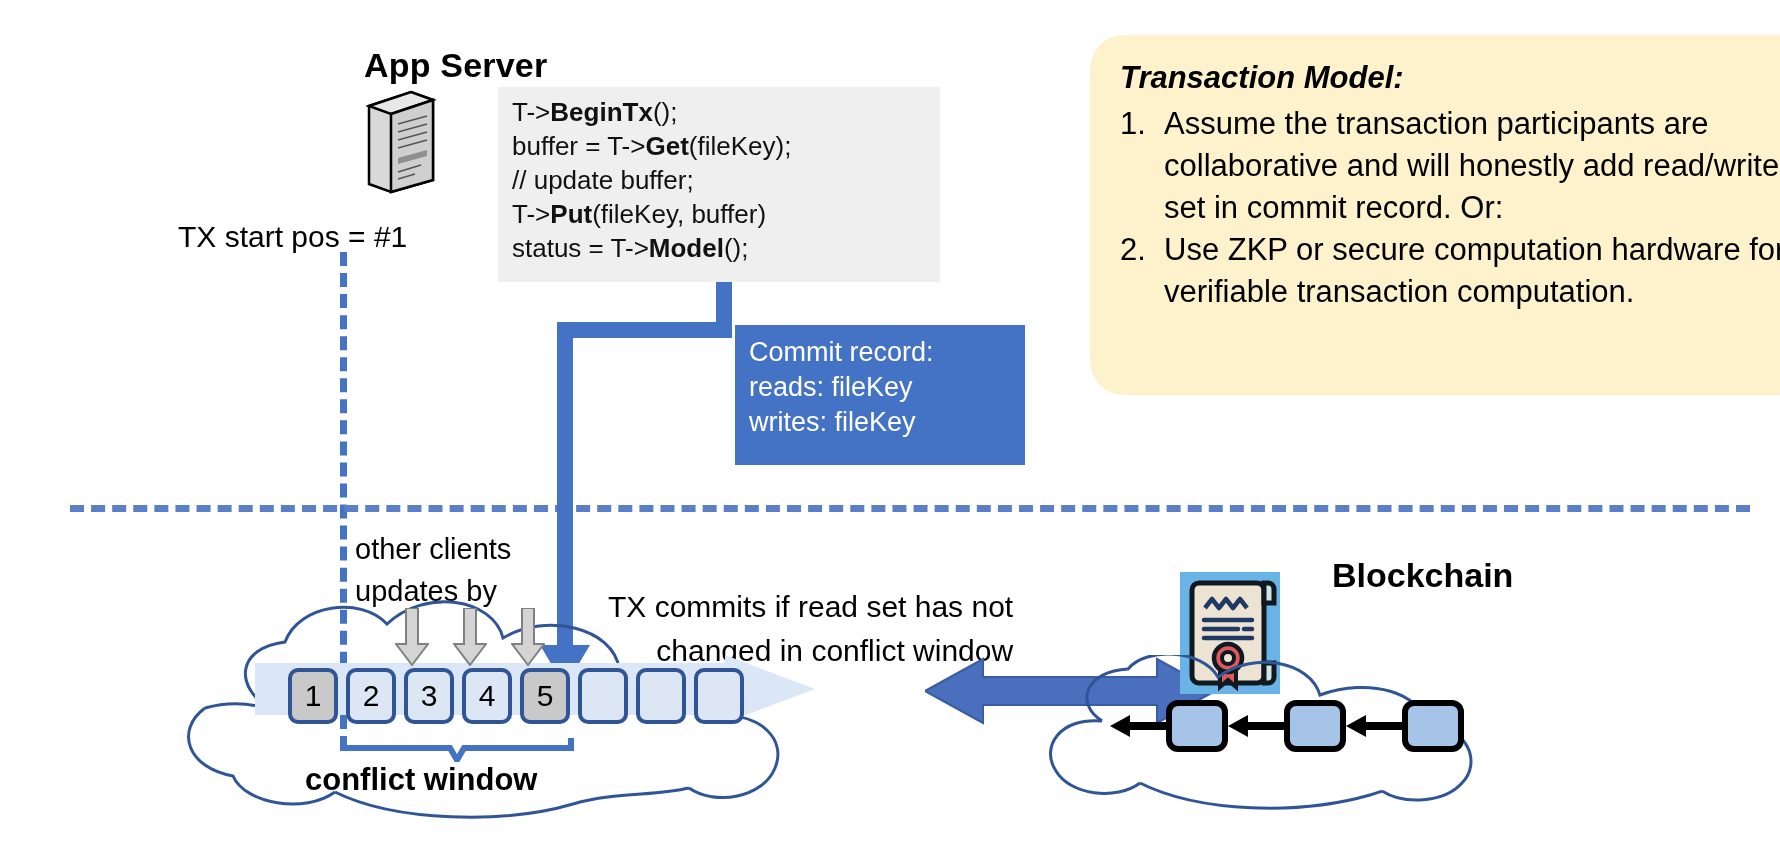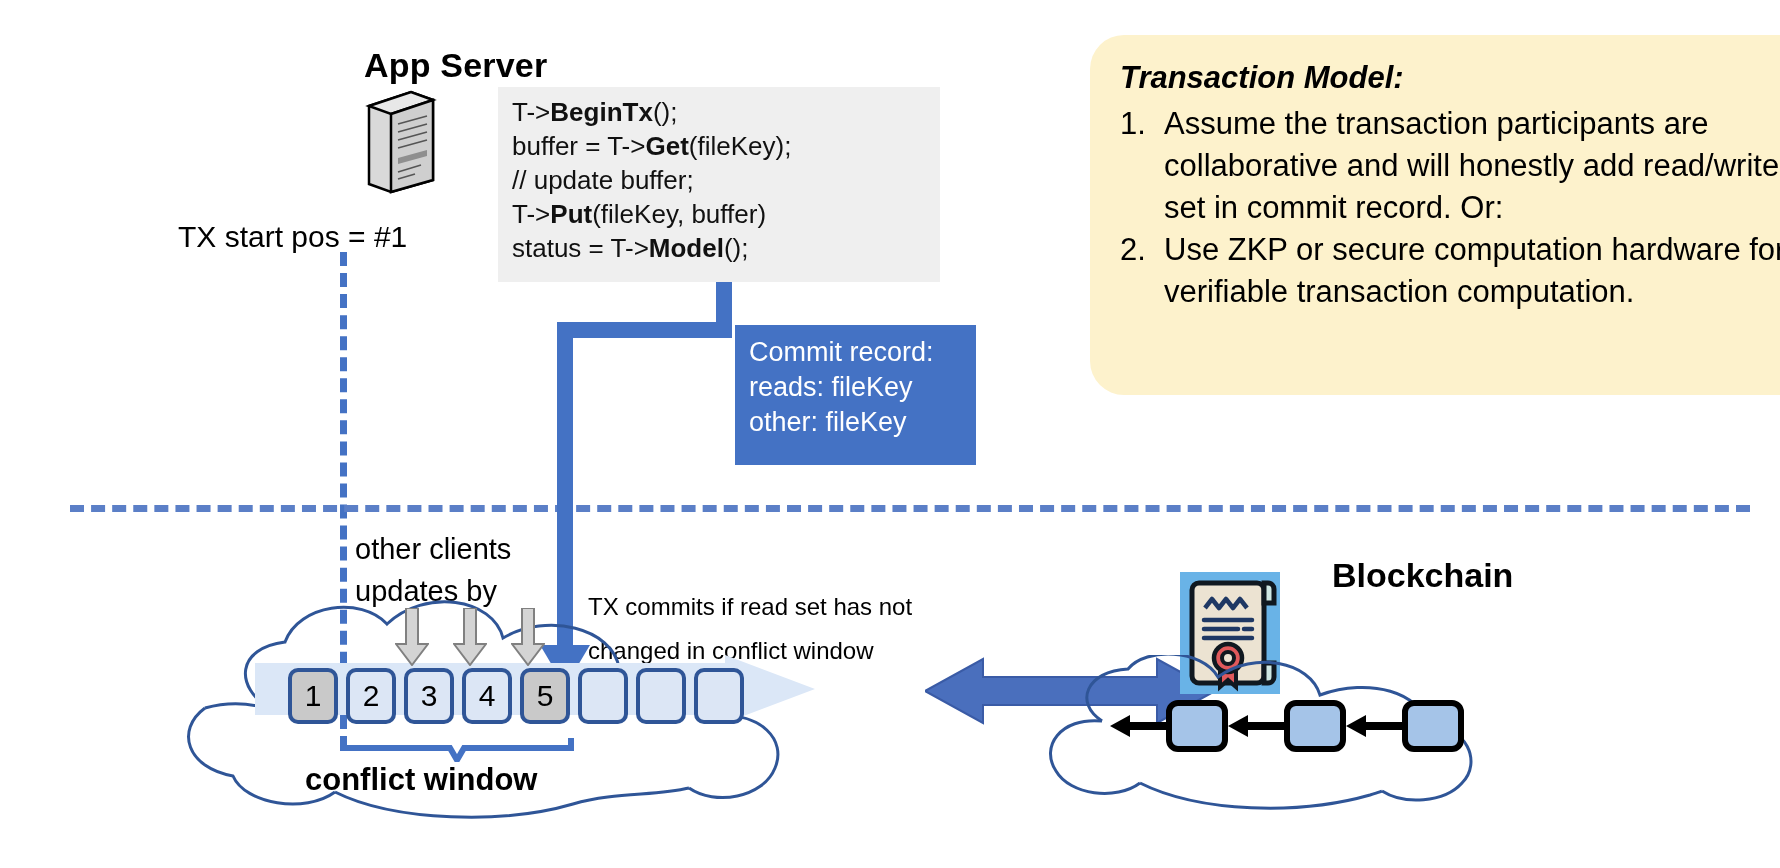--- a/index.html
+++ b/index.html
@@ -23,21 +23,21 @@
   #tx-start-label{left:178px;top:220px;font-size:30px;}
 
   
   #tx-start-dash{left:340px;top:252px;width:0;height:498px;
                  border-left:7px dashed #4472c4;}
 
   
   #hsep{left:70px;top:505px;width:1680px;height:0;border-top:7px dashed #5b7fc7;}
 
   
-  #commit-record{left:735px;top:325px;width:241px;height:140px;background:#4472c4;
+  #commit-record{left:735px;top:325px;width:290px;height:140px;background:#4472c4;
                  padding:10px 14px;box-sizing:border-box;}
   #commit-record .cr{font-size:27px;line-height:35px;color:#fff;white-space:nowrap;}
 
   
   #elbow-v1{left:716px;top:282px;width:16px;height:55px;background:#4472c4;}
   #elbow-h1{left:557px;top:322px;width:175px;height:16px;background:#4472c4;}
   #elbow-v2{left:557px;top:322px;width:16px;height:340px;background:#4472c4;}
   #elbow-arrowhead{left:540px;top:645px;width:0;height:0;
                    border-left:25px solid transparent;border-right:25px solid transparent;
                    border-top:42px solid #4472c4;}
@@ -48,21 +48,21 @@
   #tx-model-title{font-size:31px;font-style:italic;font-weight:bold;line-height:42px;}
   #tx-model-card ol{margin:4px 0 0 0;padding:0 0 0 0;list-style:none;}
   #tx-model-card li{display:flex;font-size:31px;line-height:42px;}
   #tx-model-card li .num{width:44px;flex:0 0 44px;}
   #tx-model-card li .txt{flex:1;}
 
   
   #updates-label{left:355px;top:528px;font-size:29px;line-height:42px;}
 
   
-  #tx-commits-label{left:588px;top:585px;font-size:24px;line-height:44px;}
+  #tx-commits-label{left:608px;top:585px;font-size:30px;line-height:44px;text-align:right;}
 
   
   #ledger-cloud{left:175px;top:590px;width:660px;height:235px;}
 
   
   #ledger-band{left:255px;top:655px;width:560px;height:68px;}
 
   
   #ledger-blocks{left:288px;top:668px;display:flex;gap:8px;}
   .lblock{width:50px;height:56px;border:4px solid #2f5597;border-radius:10px;
@@ -132,21 +132,21 @@
 <div class="abs" id="hsep"></div>
 
 <div class="abs" id="elbow-v1"></div>
 <div class="abs" id="elbow-h1"></div>
 <div class="abs" id="elbow-v2"></div>
 <div class="abs" id="elbow-arrowhead"></div>
 
 <div class="abs" id="commit-record">
   <div class="cr">Commit record:</div>
   <div class="cr">reads: fileKey</div>
-  <div class="cr">other: fileKey</div>
+  <div class="cr">writes: fileKey</div>
 </div>
 
 <div class="abs" id="tx-model-card">
   <div id="tx-model-title">Transaction Model:</div>
   <ol>
     <li>
       <span class="num">1.</span>
       <span class="txt">Assume the transaction participants are collaborative and will honestly add read/write set in commit record.  Or:</span>
     </li>
     <li>

